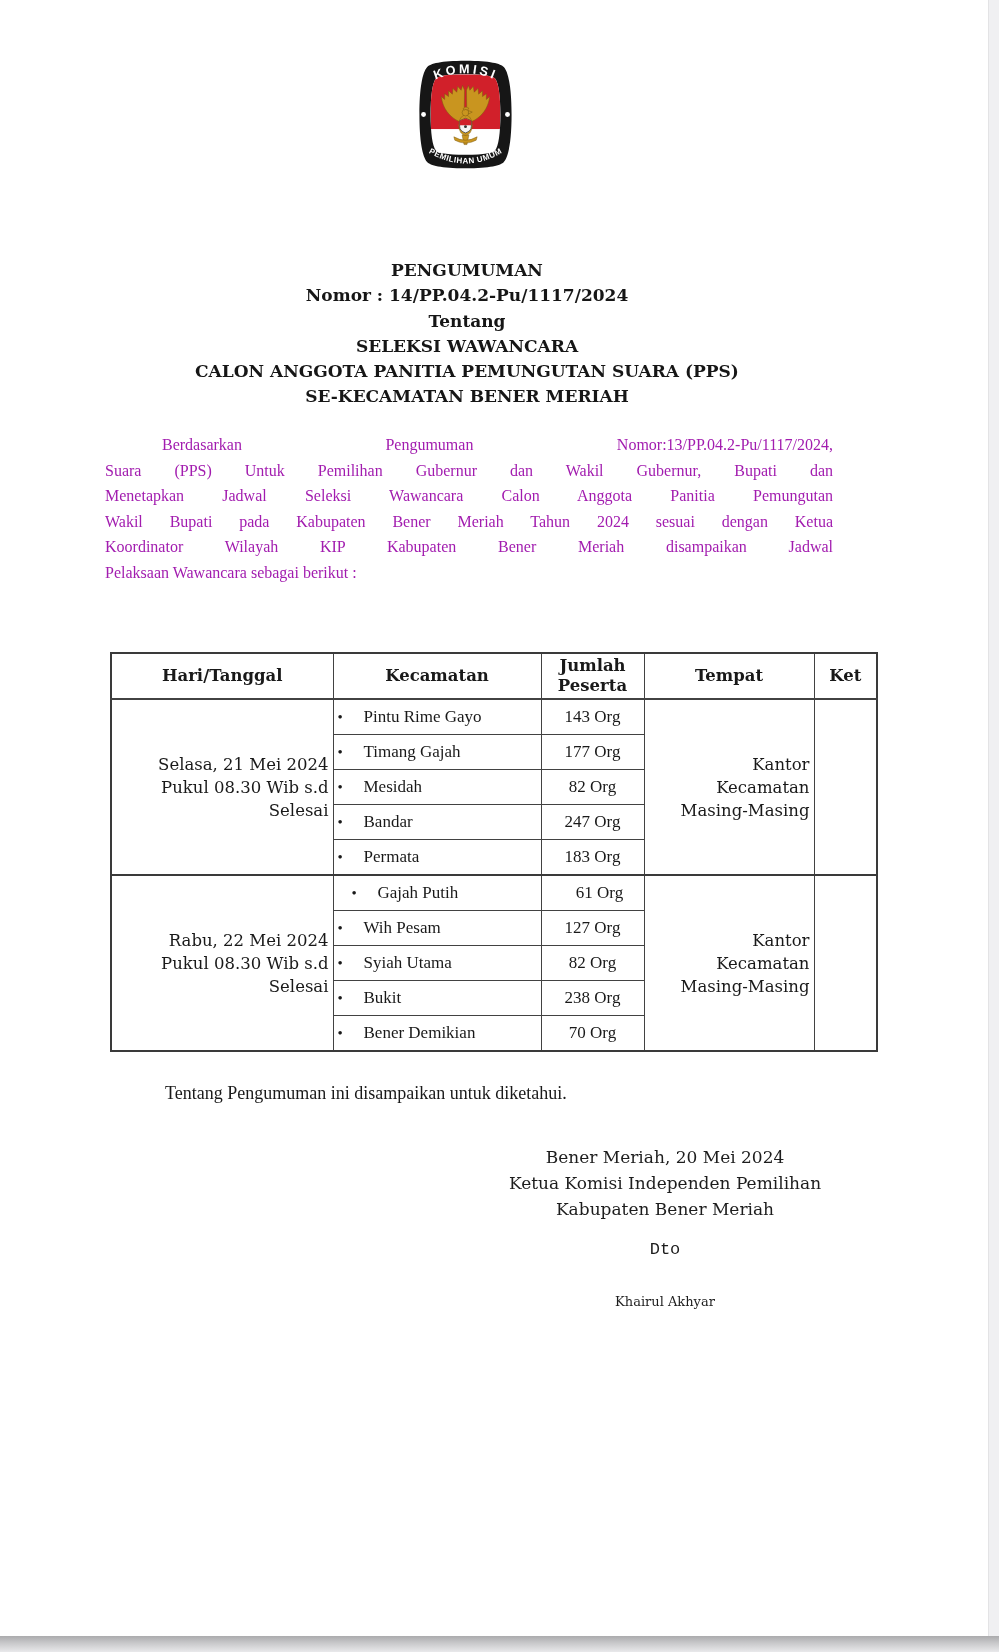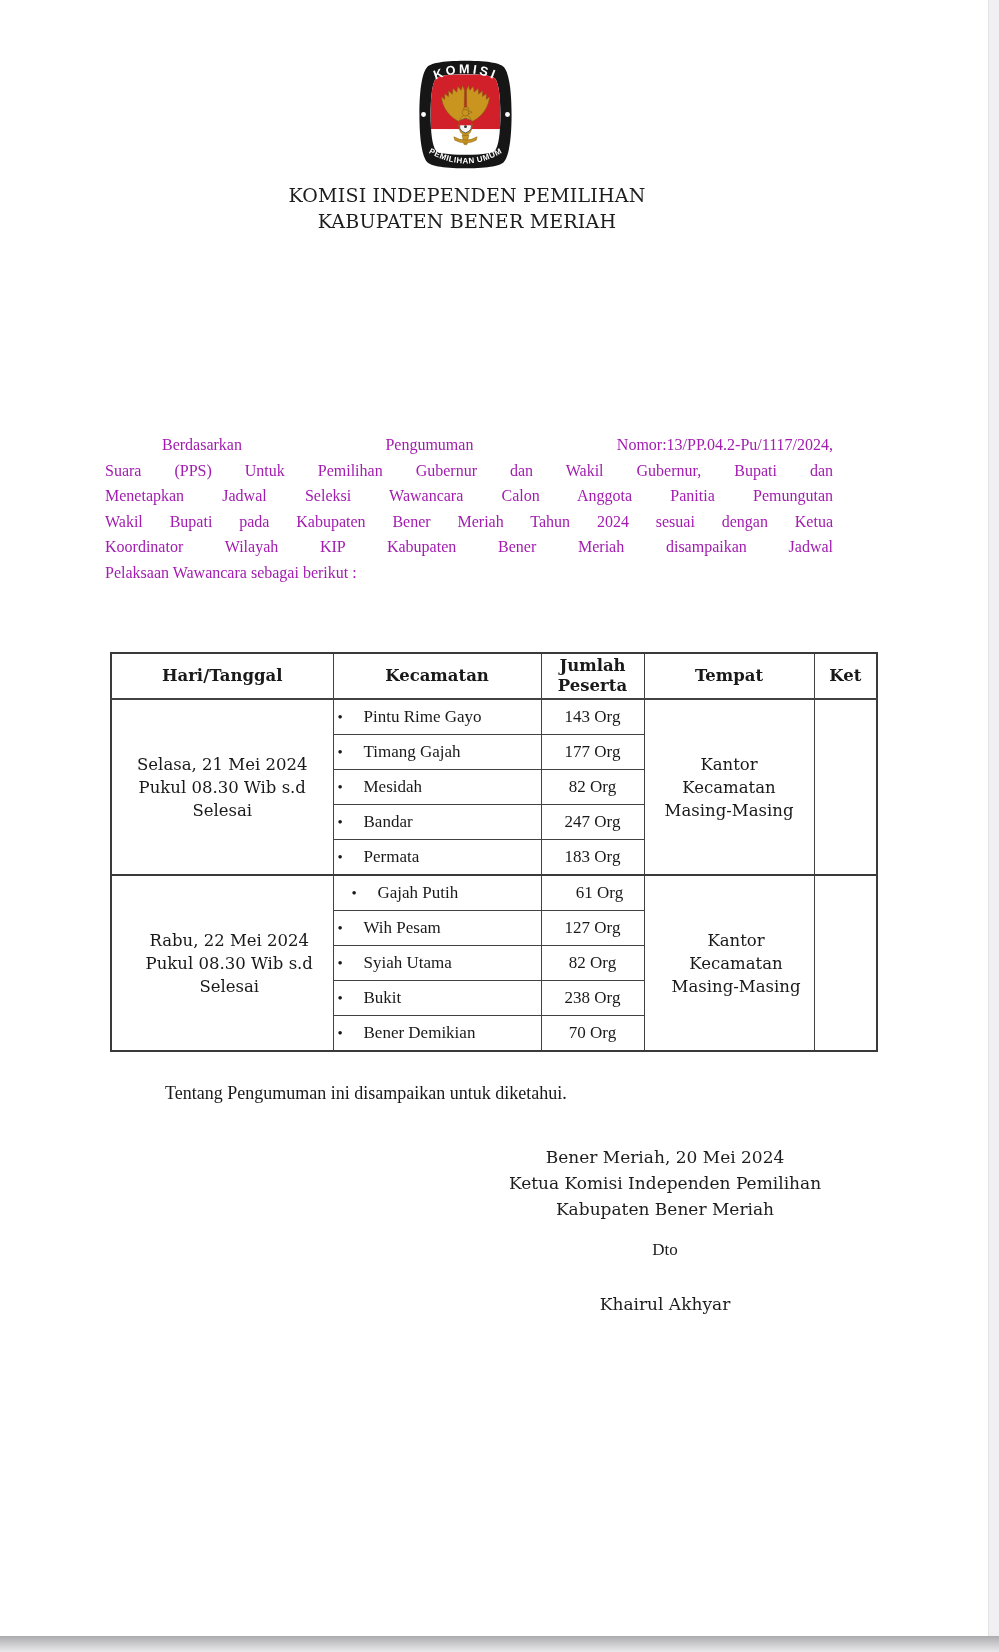--- a/index.html
+++ b/index.html
@@ -44,43 +44,43 @@
     border:1.5px solid #424242; padding:0 4px; vertical-align:middle;
   }
   .schedule-table { border:2px solid #3a3a3a;margin-top:41px; }
   .schedule-table thead th {
     height:44px; text-align:center; font-family:"DejaVu Serif", serif;
     font-weight:bold; font-size:16.5px; line-height:20px; border-bottom-width:2px;
   }
   .schedule-table tbody td { height:34px; }
   tbody.group-2 tr:first-child td { border-top:2.5px solid #3a3a3a;padding-left:18px; }
   .cell-schedule, .cell-tempat {
-    text-align:center; white-space:pre-line;
+    text-align:right; white-space:pre-line;
     font-family:"DejaVu Serif", serif; font-size:16.5px; line-height:23px;
   }
   .cell-kecamatan { padding-left:13px; }
   .cell-kecamatan .bullet { display:inline-block; width:26px; font-size:15px; }
   .cell-jumlah { text-align:center; }
   .cell-ket { }
 
   
   .closing {
     position:absolute; left:165px; top:1083px; font-size:18px; color:#1a1a1a;
   }
   .sig-block {
     position:absolute; left:415px; top:1136px; width:500px; text-align:center;
     font-family:"DejaVu Serif", serif; font-size:17px; line-height:26px;margin-top:8px;
   }
   .sig-dto {
     position:absolute; left:415px; top:1240px; width:500px; text-align:center;
-    font-family:Liberation Serif, serif; font-size:17px;
+    font-family:Liberation Mono, monospace; font-size:17px;
   }
   .sig-name {
     position:absolute; left:415px; top:1294px; width:500px; text-align:center;
-    font-family:"DejaVu Serif", serif; font-size:17px;
+    font-family:"DejaVu Serif", serif; font-size:13px;
   }
 
   
   .scroll-strip {
     position:absolute; right:0; top:0; width:10px; height:1652px;
     background:#f0f0f2; border-left:1px solid #e3e3e5;
   }
   .bottom-bar {
     position:absolute; left:0; top:1636px; width:999px; height:16px;
     background:linear-gradient(180deg,#ababad 0%,#c9c9cb 45%,#e9e9eb 100%);
@@ -122,25 +122,29 @@
         <path d="M95 104 Q100 98 107 103 L104 107 Q100 104 97 107 Z"></path>
       </g>
       <g>
         <path d="M100 124 L112 129 L112 141 Q112 150 100 154 Q88 150 88 141 L88 129 Z" fill="#f5f5f5" stroke="#333333" stroke-width="1.5"></path>
         <path d="M100 124 L112 129 L112 138 L88 138 L88 129 Z" fill="#d1202a"></path>
         <circle cx="100" cy="141" r="3" fill="#333333"></circle>
       </g>
     </svg>
   </div>
 
-  <div class="org-header">
-    <div>KOMISI INDEPENDEN PEMILIHAN</div>
-    <div>KABUPATEN BENER MERIAH</div>
-  </div>
-
+
+  <div class="title-block">
+    <div>PENGUMUMAN</div>
+    <div>Nomor : 14/PP.04.2-Pu/1117/2024</div>
+    <div>Tentang</div>
+    <div>SELEKSI WAWANCARA</div>
+    <div>CALON ANGGOTA PANITIA PEMUNGUTAN SUARA (PPS)</div>
+    <div>SE-KECAMATAN BENER MERIAH</div>
+  </div>
 
   <div class="body-par">
     <div class="par-line first">Berdasarkan Pengumuman Nomor:13/PP.04.2-Pu/1117/2024,</div>
     <div class="par-line">Suara (PPS) Untuk Pemilihan Gubernur dan Wakil Gubernur, Bupati dan</div>
     <div class="par-line">Menetapkan Jadwal Seleksi Wawancara Calon Anggota Panitia Pemungutan</div>
     <div class="par-line">Wakil Bupati pada Kabupaten Bener Meriah Tahun 2024 sesuai dengan Ketua</div>
     <div class="par-line">Koordinator Wilayah KIP Kabupaten Bener Meriah disampaikan Jadwal</div>
     <div class="par-line last">Pelaksaan Wawancara sebagai berikut :</div>
   </div>
 

